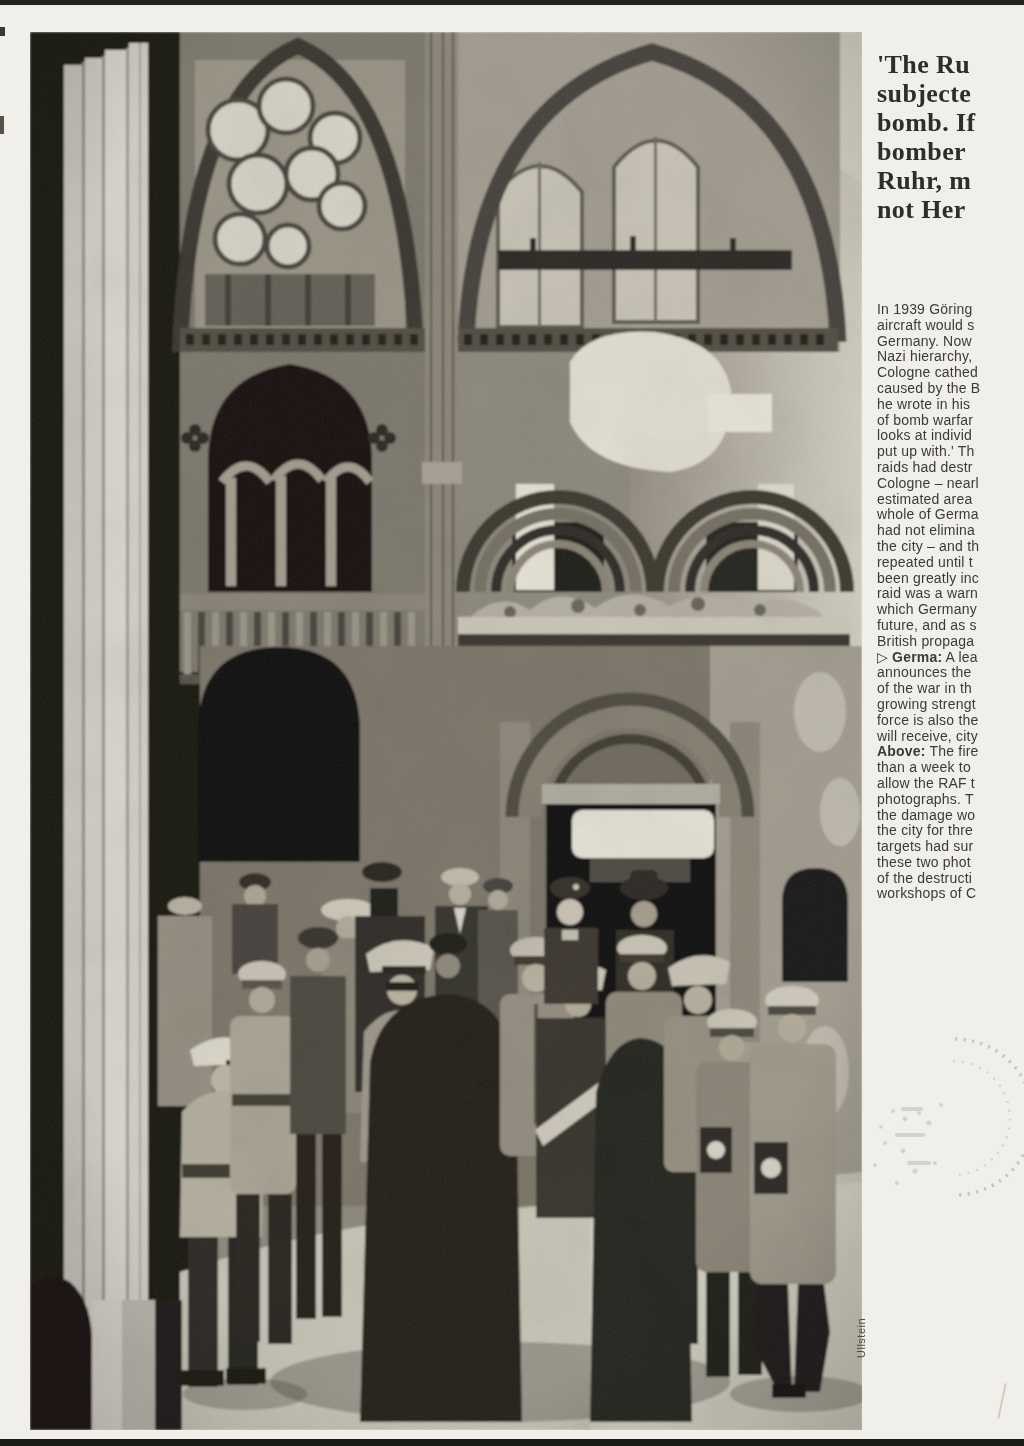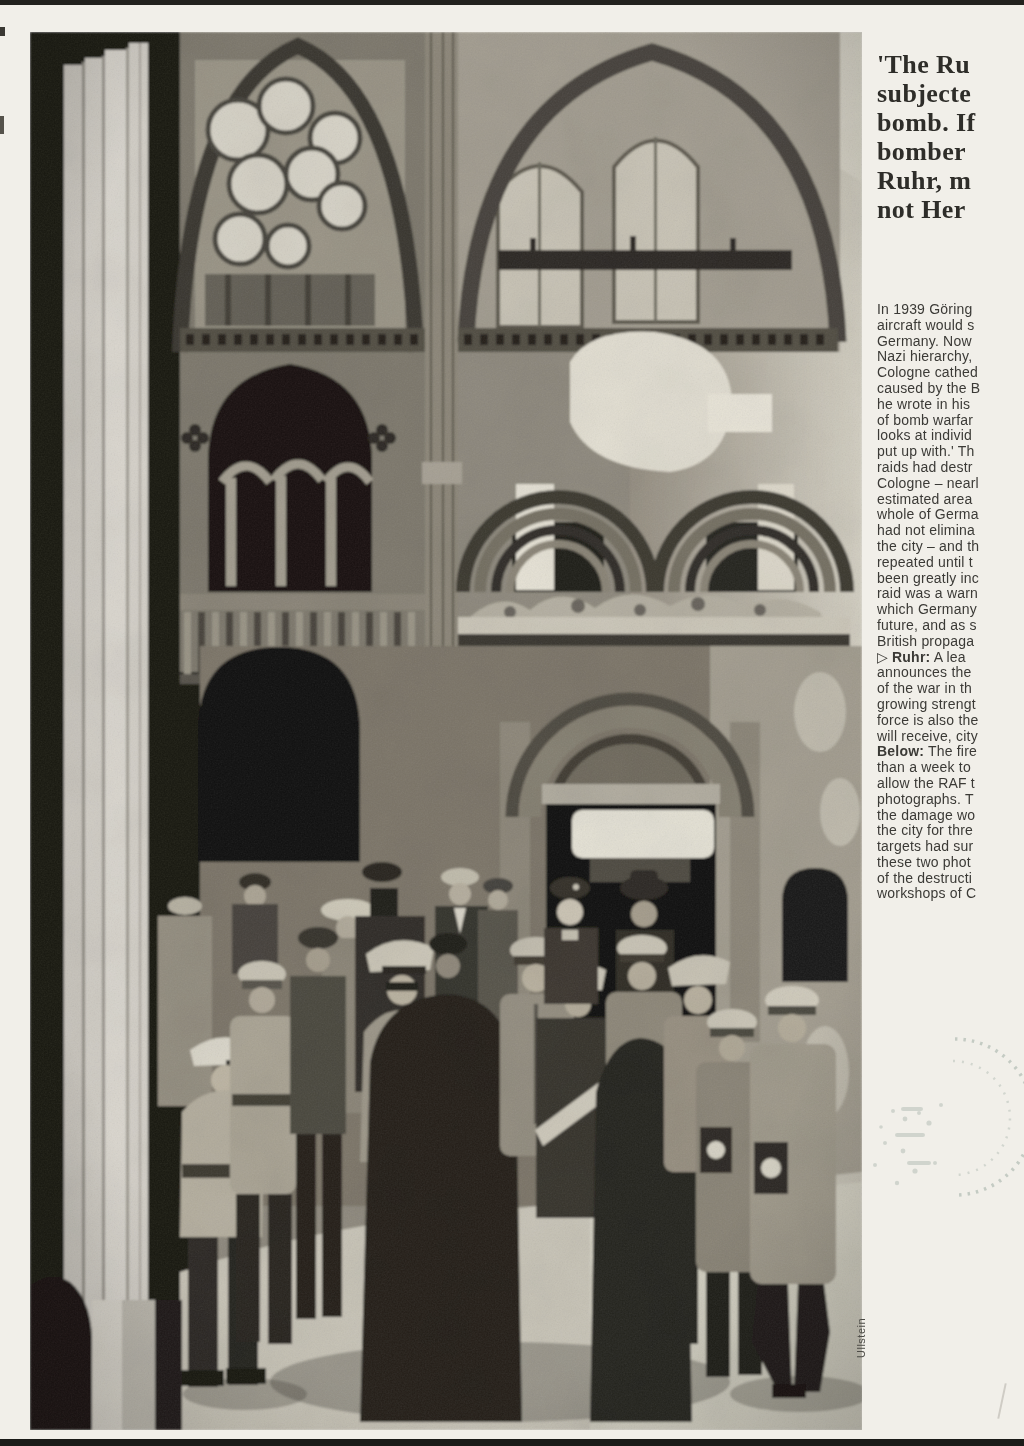--- a/index.html
+++ b/index.html
@@ -455,27 +455,27 @@
       <div>estimated area</div>
       <div>whole of Germa</div>
       <div>had not elimina</div>
       <div>the city – and th</div>
       <div>repeated until t</div>
       <div>been greatly inc</div>
       <div>raid was a warn</div>
       <div>which Germany</div>
       <div>future, and as s</div>
       <div>British propaga</div>
-      <div>▷ <b>Ruhr:</b> A lea</div>
+      <div>▷ <b>Germa:</b> A lea</div>
       <div>announces the</div>
       <div>of the war in th</div>
       <div>growing strengt</div>
       <div>force is also the</div>
       <div>will receive, city</div>
-      <div><b>Below:</b> The fire</div>
+      <div><b>Above:</b> The fire</div>
       <div>than a week to</div>
       <div>allow the RAF t</div>
       <div>photographs. T</div>
       <div>the damage wo</div>
       <div>the city for thre</div>
       <div>targets had sur</div>
       <div>these two phot</div>
       <div>of the destructi</div>
       <div>workshops of C</div>
     </div>

